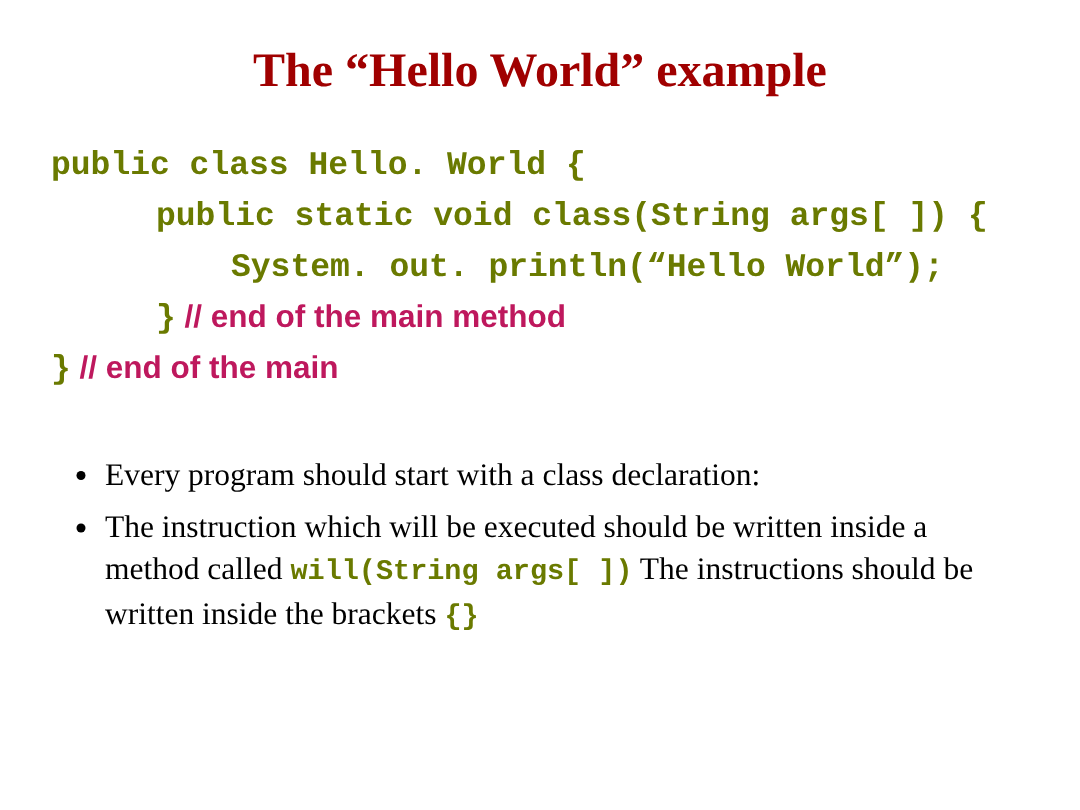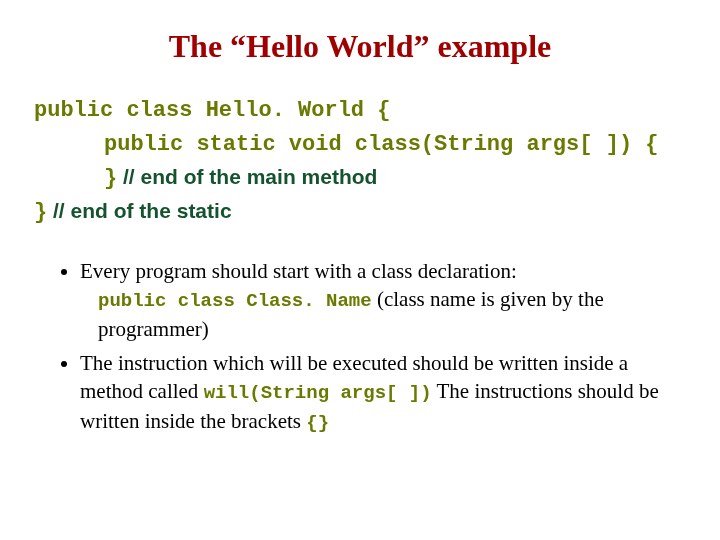--- a/index.html
+++ b/index.html
@@ -20,42 +20,42 @@
   .title {
     text-align: center;
     font-size: 32px;
     font-weight: bold;
     color: #a00000;
     margin: 0 0 28px 0;
   }
   .codeblock {
     font-size: 22px;
     line-height: 1.45;
-    margin-bottom: 28px;
+    margin-bottom: 40px;
   }
   .mono {
     font-family: "Courier New", Courier, monospace;
     color: #6a7a00;
     font-weight: bold;
   }
   .comment {
     font-family: Arial, Helvetica, sans-serif;
-    color: #14532d;
+    color: #be185d;
     font-weight: bold;
     font-size: 21px;
   }
   .l0 { padding-left: 0; }
   .l1 { padding-left: 70px; }
   .l2 { padding-left: 120px; }
   .bullets {
     font-size: 21px;
     line-height: 1.35;
     list-style: disc;
     padding-left: 34px;
-    margin: 12px;
+    margin: 2px;
   }
   .bullets > li { margin-bottom: 6px; }
   .sub {
     display: block;
     padding-left: 18px;
   }
   .mono-small {
     font-family: "Courier New", Courier, monospace;
     color: #6a7a00;
     font-weight: bold;
@@ -65,29 +65,27 @@
 </head>
 <body>
 
 <div class="slide">
 
   <h1 class="title">The “Hello World” example</h1>
 
   <div class="codeblock">
     <div class="l0"><span class="mono">public class Hello. World {</span></div>
     <div class="l1"><span class="mono">public static void class(String args[ ]) {</span></div>
+    <div class="l2"><span class="mono">System. out. println(“Hello World”);</span></div>
     <div class="l1"><span class="mono">}</span><span class="comment"> // end of the main method</span></div>
-    <div class="l0"><span class="mono">}</span><span class="comment"> // end of the static</span></div>
+    <div class="l0"><span class="mono">}</span><span class="comment"> // end of the main</span></div>
   </div>
 
   <ul class="bullets">
     <li>
       <span>Every program should start with a class declaration:</span>
-      <span class="sub">
-        <span class="mono-small">public class Class. Name</span><span>  (class name is given by the programmer)</span>
-      </span>
     </li>
     <li>
       <span>The instruction which will be executed should be written inside a method called </span><span class="mono-small">will(String args[ ])</span><span> The instructions should be written inside the brackets </span><span class="mono-small">{}</span>
     </li>
   </ul>
 
 </div>
 
 </body></html>

